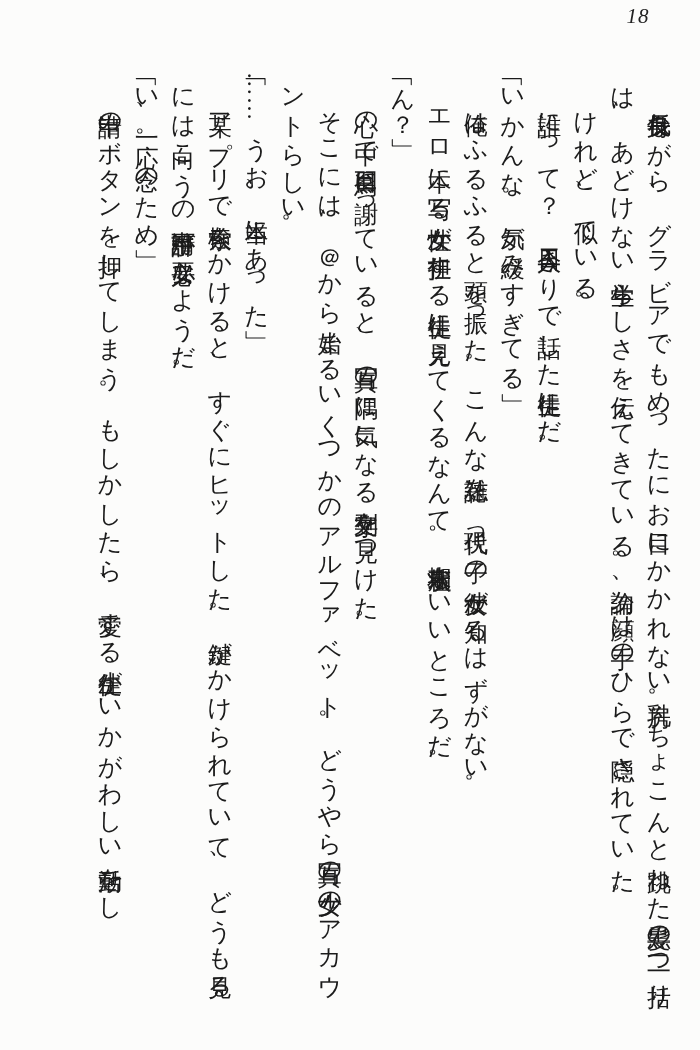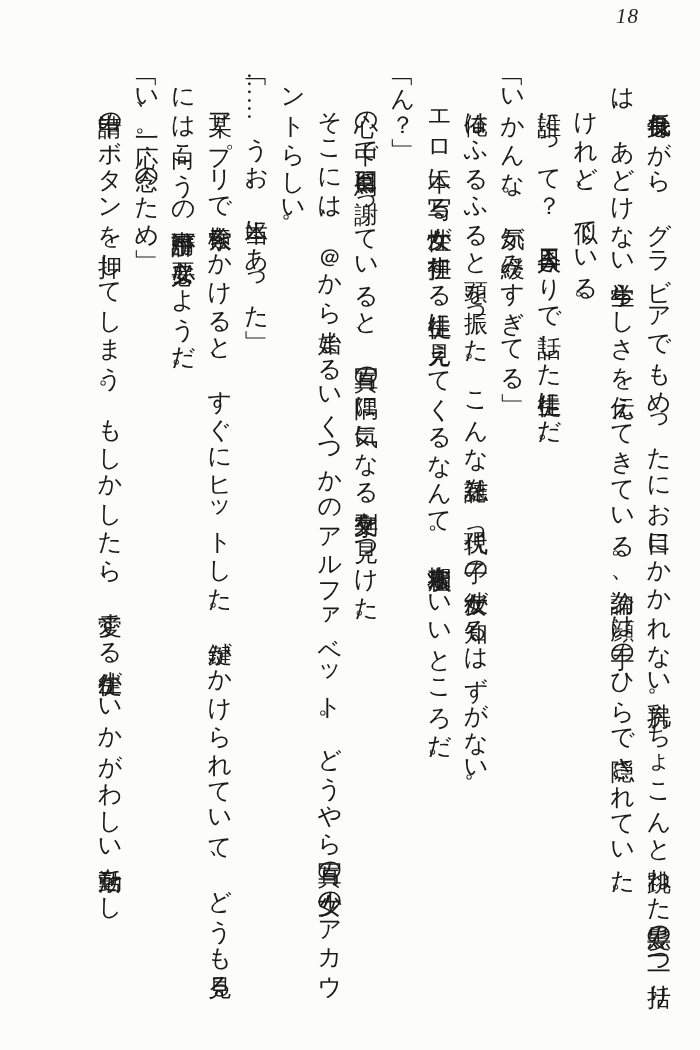--- a/index.html
+++ b/index.html
@@ -13,20 +13,21 @@
     height: 1050px;
     background: #fcfcfb;
     overflow: hidden;
     font-family: "Liberation Serif", "DejaVu Serif", serif;
   }
   .page-number {
     position: absolute;
     top: 4px;
     left: 616px;
     width: 44px;
+    text-align: center;
     font-size: 21px;
     font-style: italic;
     letter-spacing: 1px;
     color: #222222;
   }
   .text-body {
     position: absolute;
     top: 71px;
     right: 23px;
     width: 632px;

